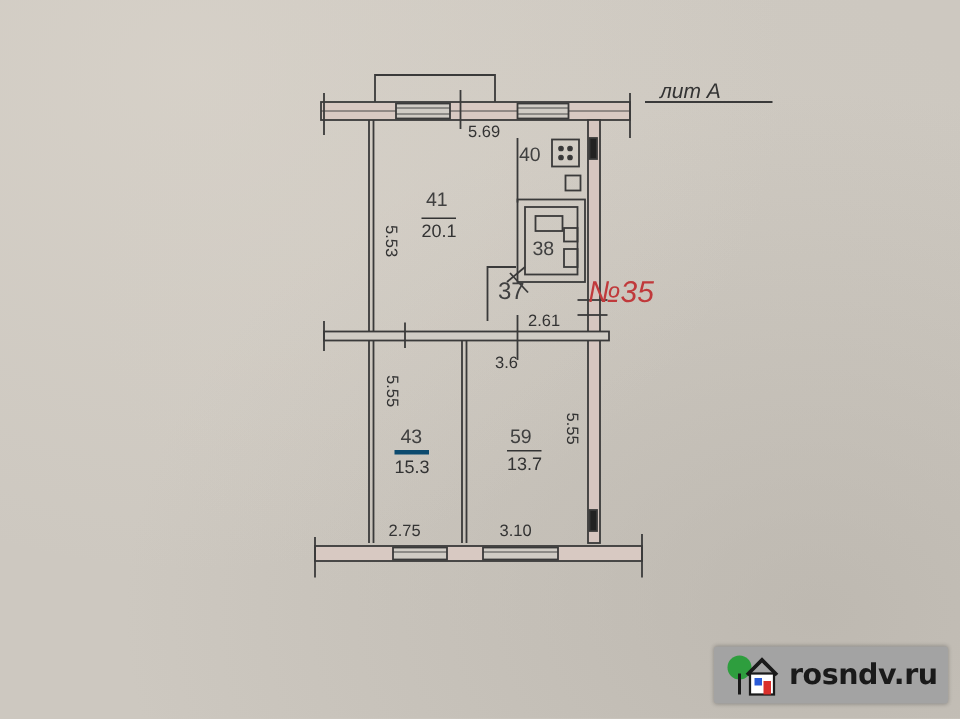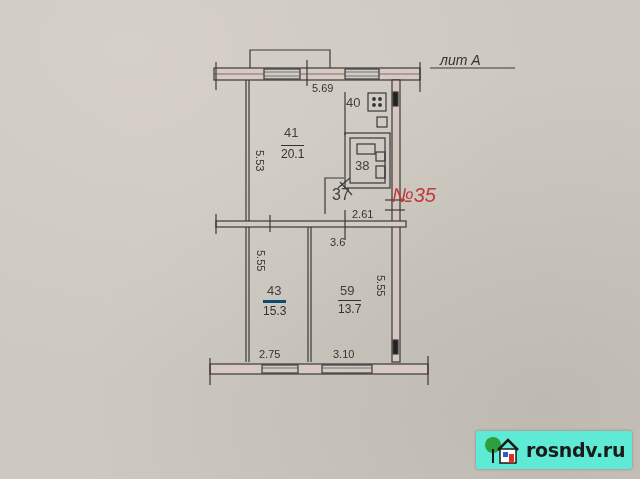--- a/index.html
+++ b/index.html
@@ -15,21 +15,21 @@
     .plan { position: absolute; left: 0; top: 0; width: 640px; height: 479px; }
     .lbl { position: absolute; font-family: "Liberation Sans", sans-serif; color: #333; white-space: nowrap; }
     .room-num { color: #404040; font-size: 13px; }
     .room-area { color: #333; font-size: 12px; }
     .dim { font-size: 11px; color: #333; }
     .vert { transform: rotate(90deg); transform-origin: left top; }
     .red { color: #c0393b; font-size: 20px; font-style: italic; }
     .lit { font-style: italic; font-size: 14px; color: #333; text-align: center; }
     .logo {
       position: absolute; left: 476px; top: 431px; width: 156px; height: 38px;
-      background: #5eead4; border-radius: 2px;
+      background: #a3a3a3; border-radius: 2px;
       display: flex; align-items: center; box-shadow: 0 0 3px rgba(0,0,0,0.3);
     }
     .logo-text {
       font-family: "DejaVu Sans", sans-serif; font-weight: bold; font-size: 19px; color: #1a1a1a;
       margin-left: 6px; letter-spacing: -0.3px;
     }
   </style>
 </head>
 <body>
 

